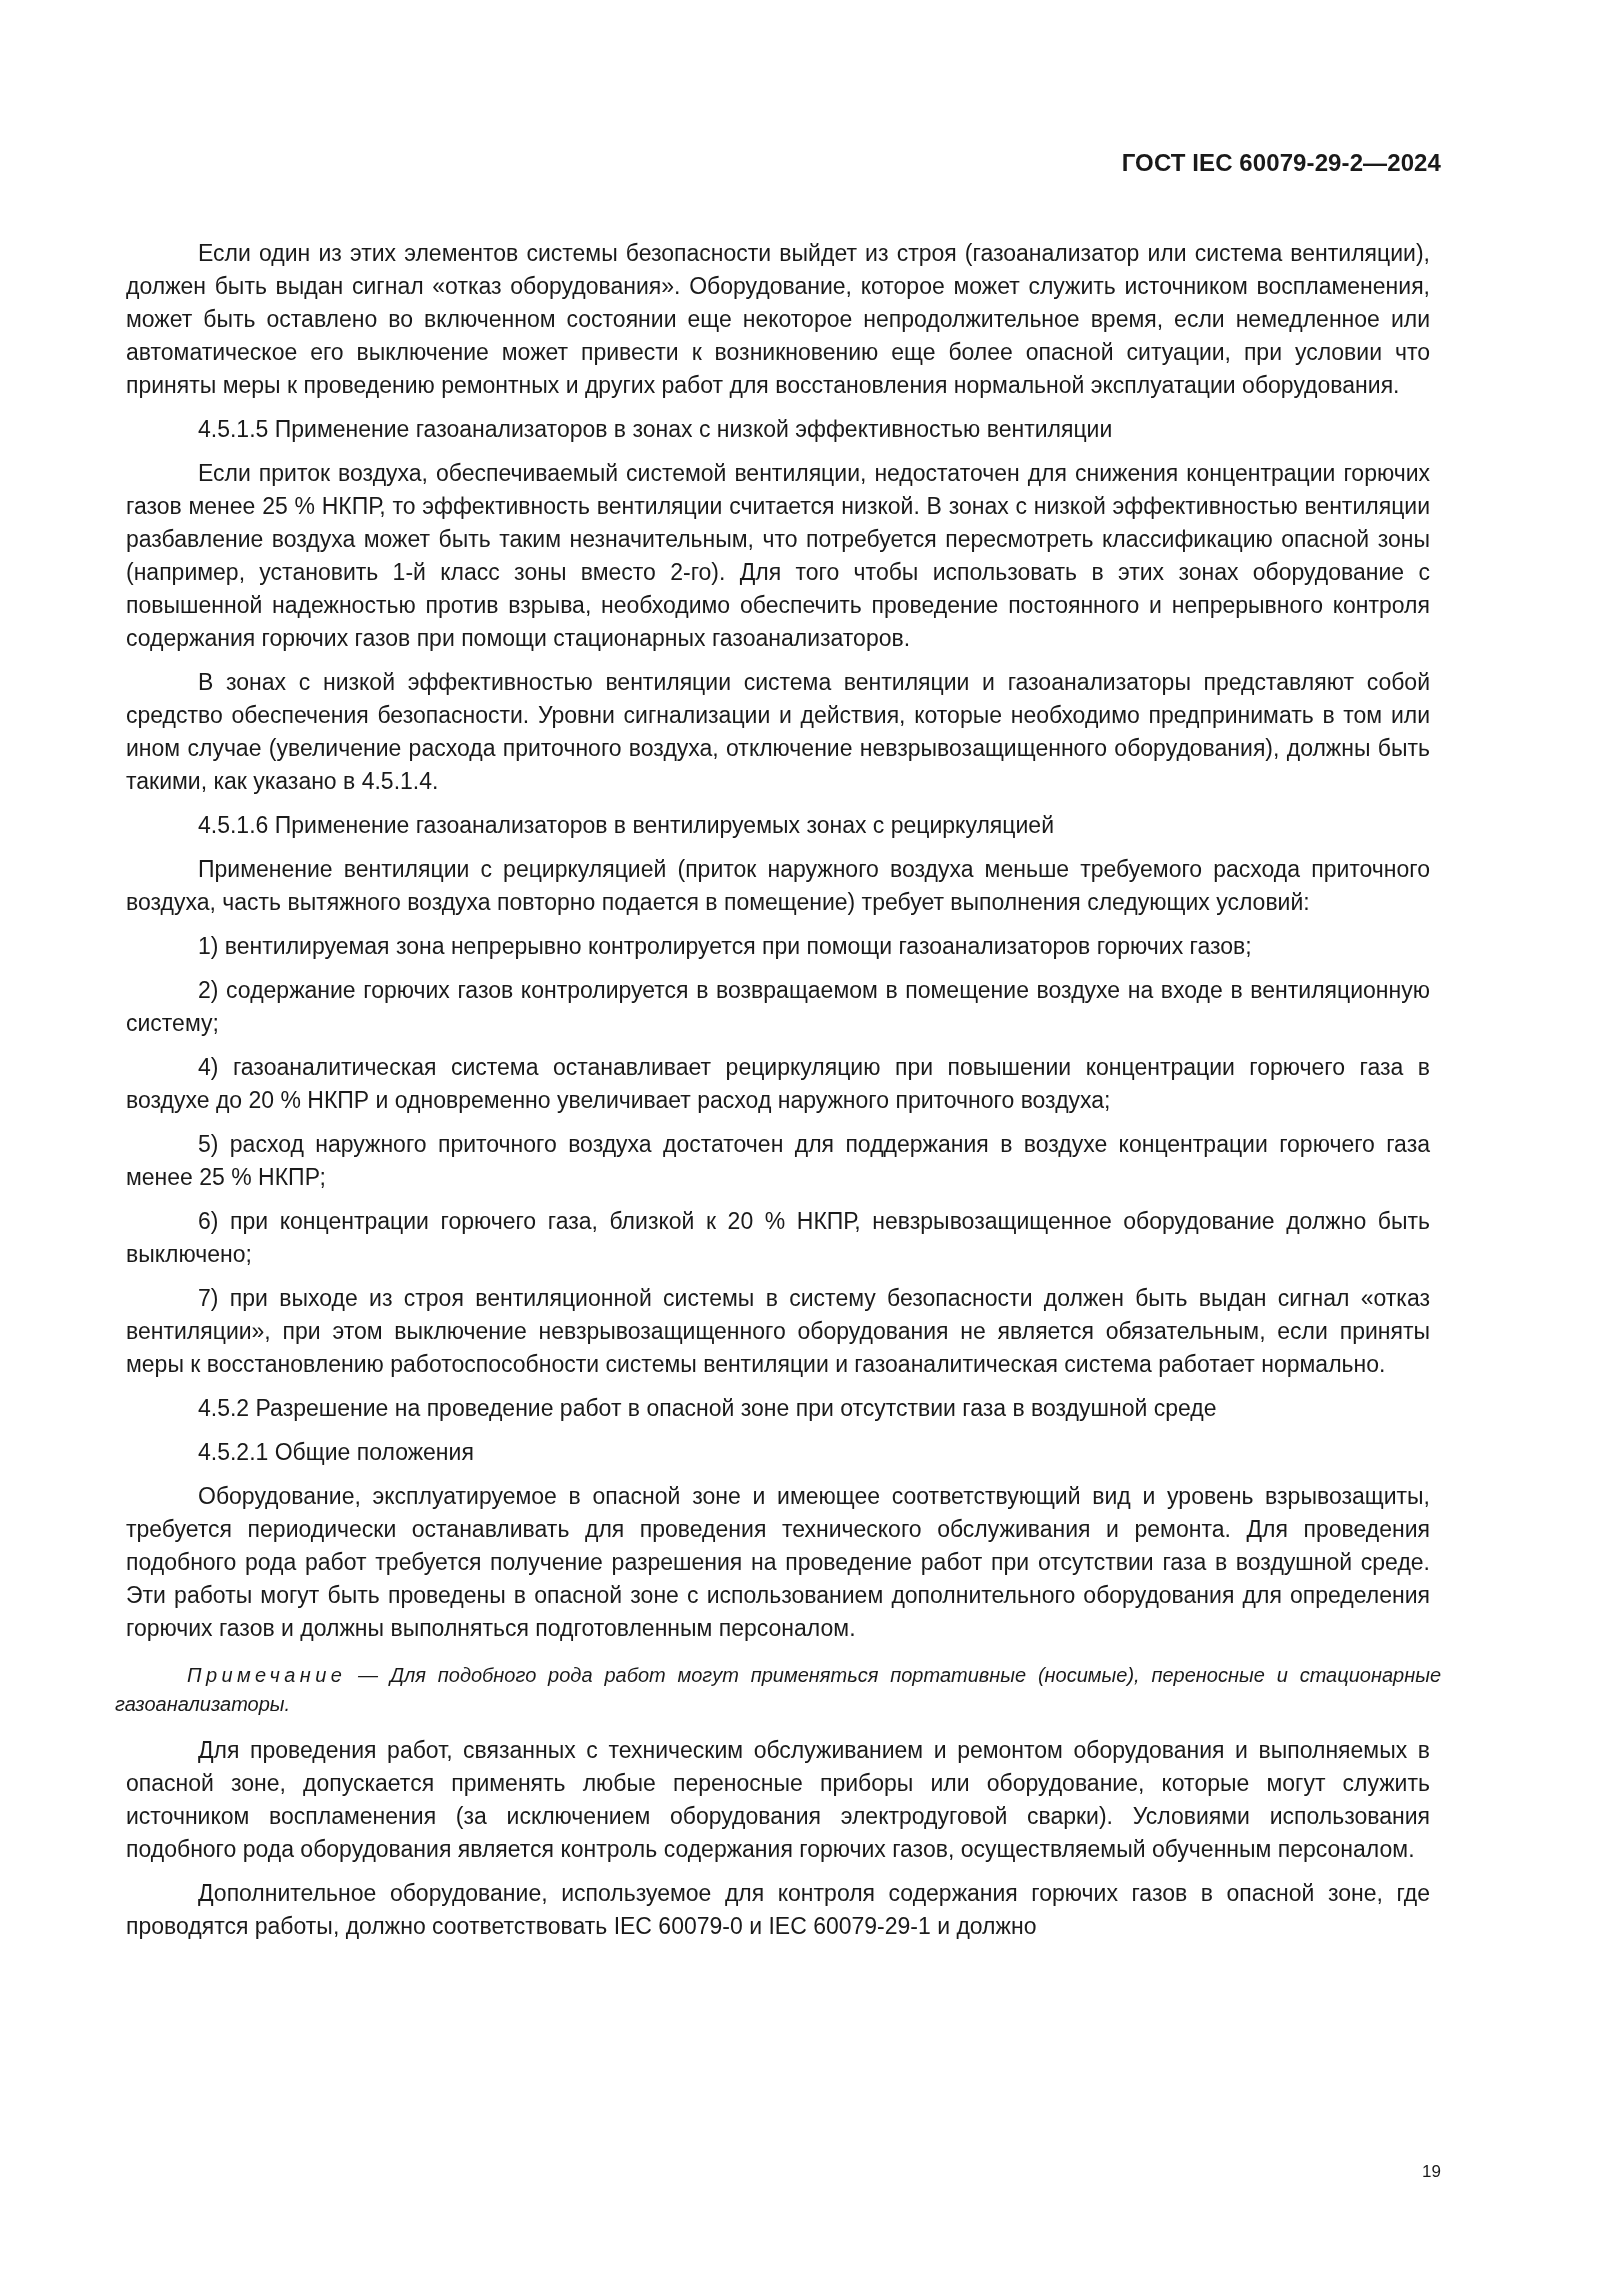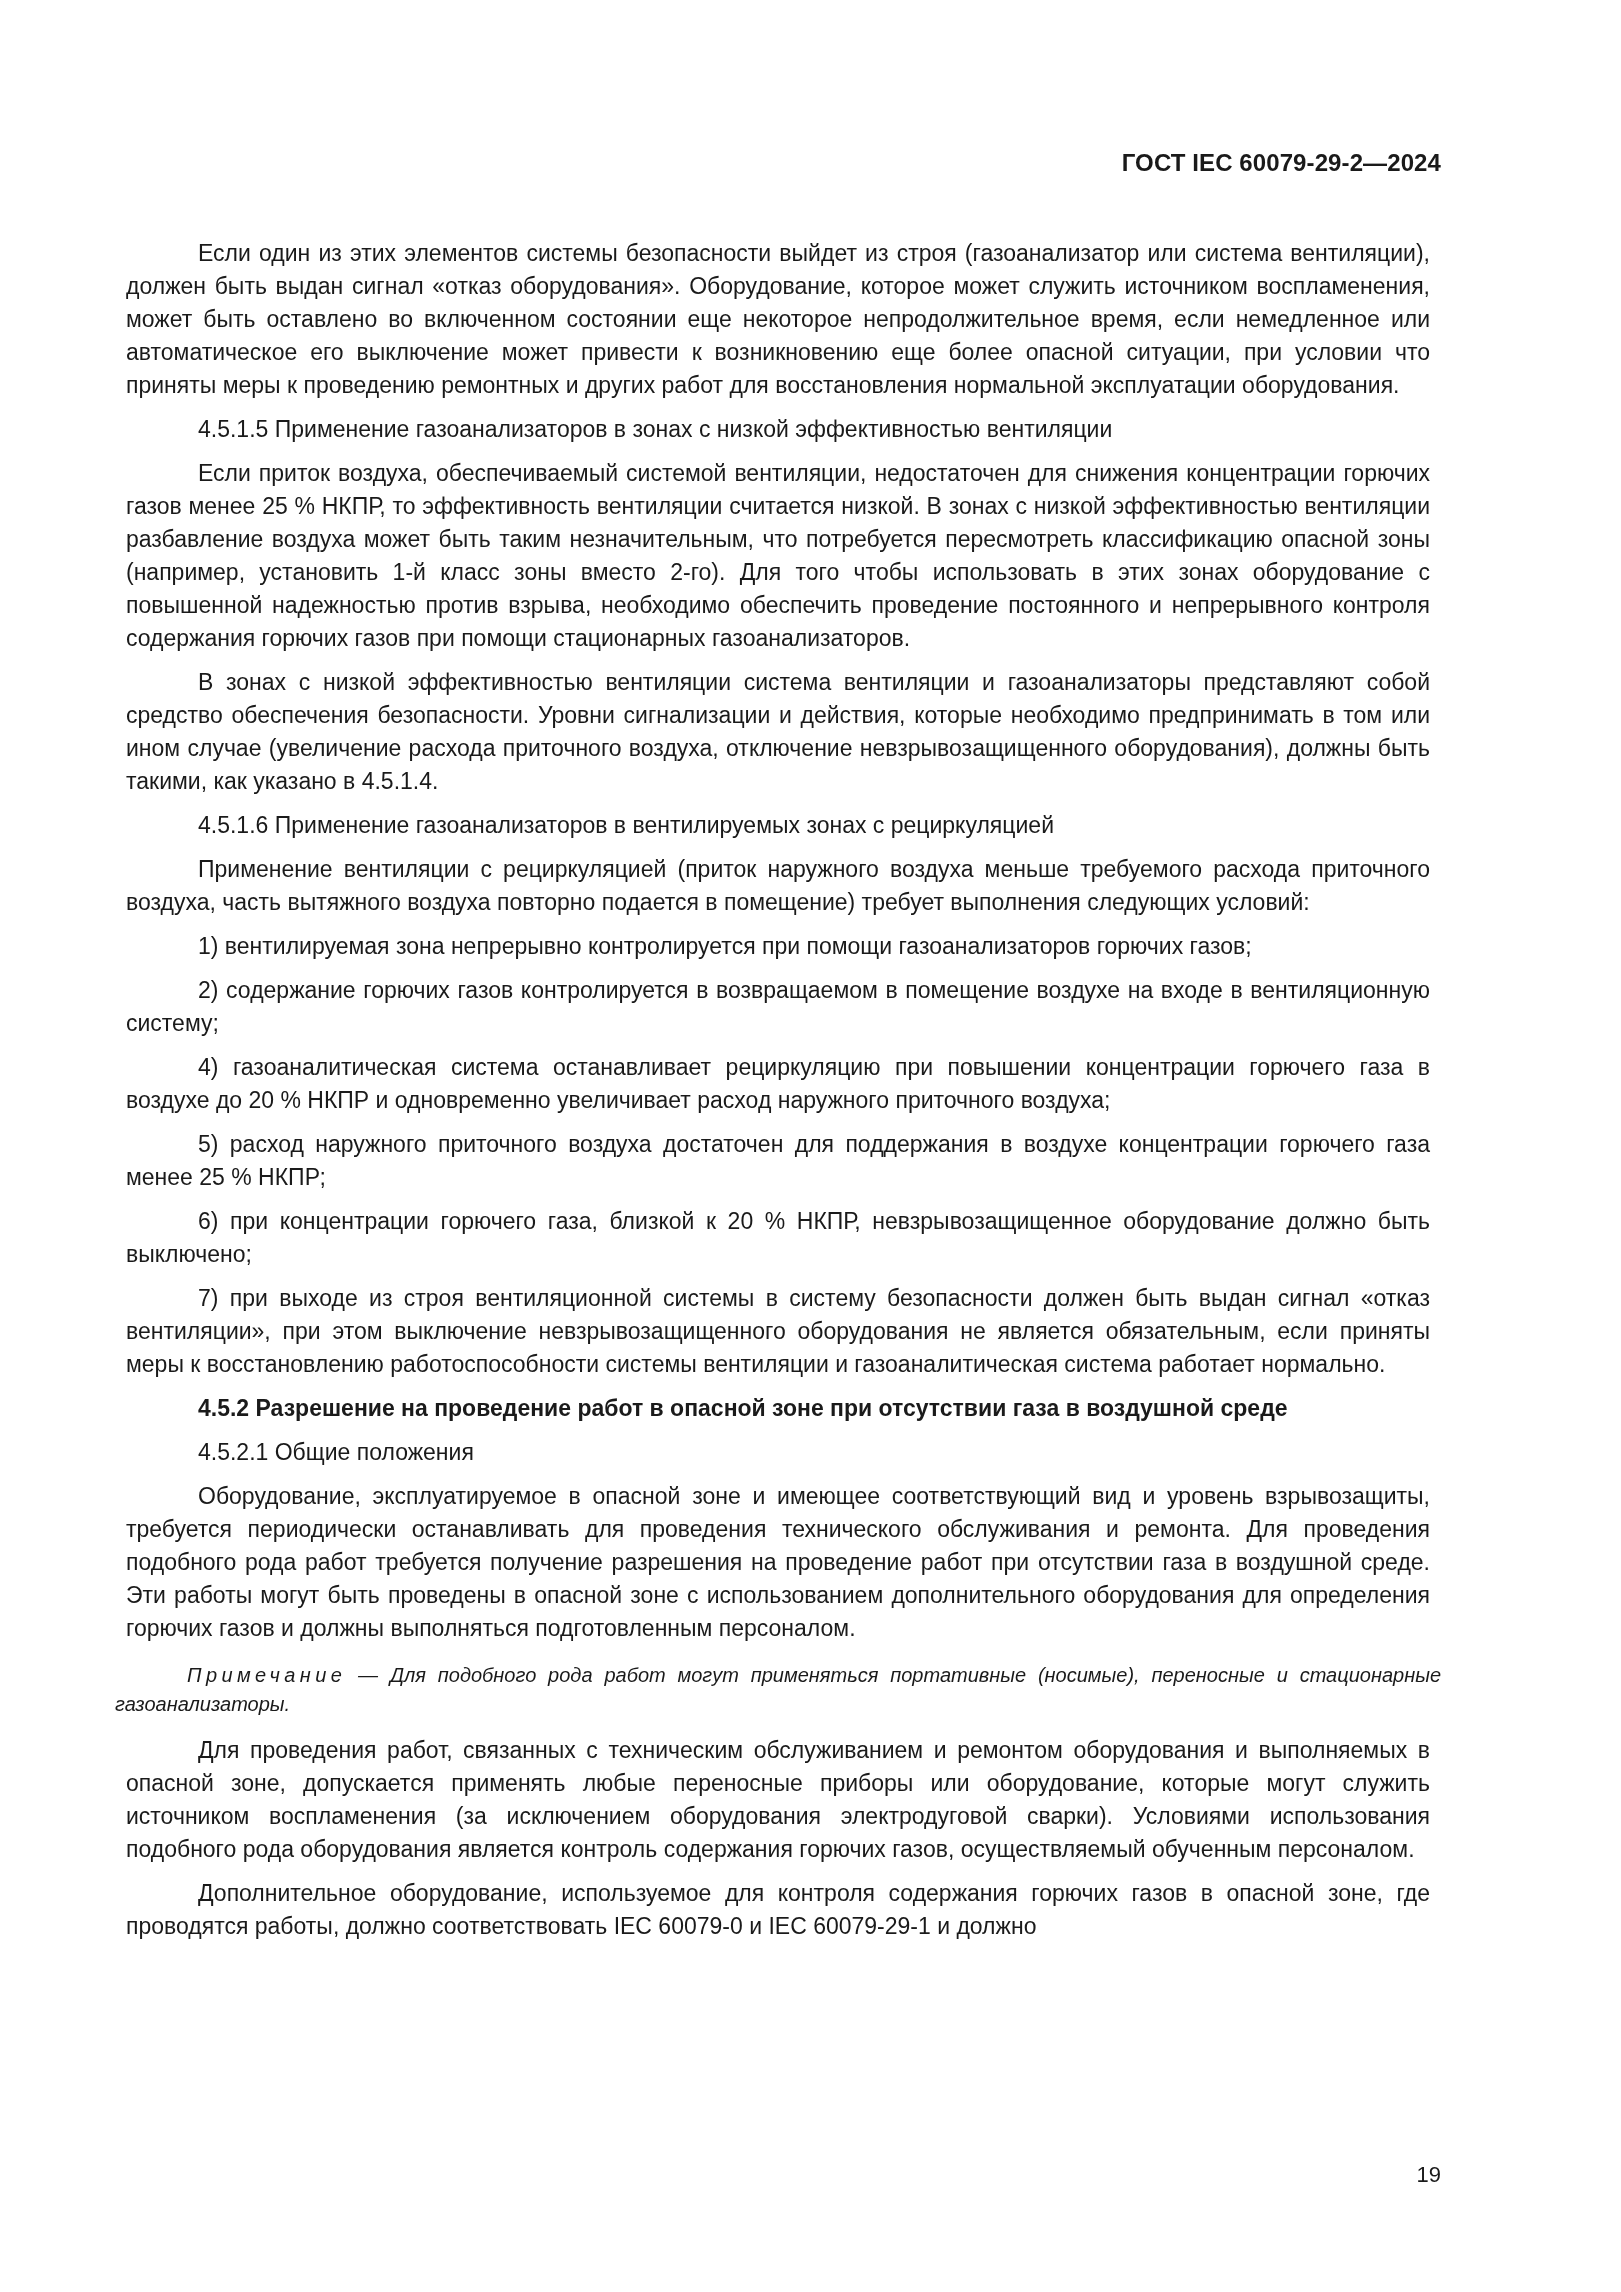--- a/index.html
+++ b/index.html
@@ -1,24 +1,24 @@
 <!DOCTYPE html>
 <html><head>
 <meta charset="utf-8">
 <style>
   html, body { margin: 0; padding: 0; background: #ffffff; }
   body { width: 1621px; height: 2293px; position: relative; overflow: hidden;
          font-family: "Liberation Sans", sans-serif; color: #1a1a1a; }
   .header { position: absolute; top: 149px; right: 180px; font-weight: bold; font-size: 24px; letter-spacing: 0.1px; }
   .content { position: absolute; left: 115px; top: 226px; width: 1326px; }
   .p { font-size: 23px; line-height: 33px; text-align: justify; text-indent: 72px; margin: 11px; }
-  .p.heading-bold { font-weight: bold; }
+  .p.heading-bold { font-weight: normal; }
   .note { font-size: 20px; line-height: 29px; text-align: justify; text-indent: 72px; margin: 15.7px 0 15.7px 0; font-style: italic; }
   .note .note-label { letter-spacing: 4.4px; }
-  .page-number { position: absolute; top: 2162px; right: 180px; font-size: 22px; }
+  .page-number { position: absolute; top: 2162px; right: 180px; font-size: 17px; }
 </style>
 </head>
 <body>
 
 <div class="header">ГОСТ IEC 60079-29-2—2024</div>
 
 <div class="content">
   <div id="before-note">
       <p class="p">Если один из этих элементов системы безопасности выйдет из строя (газоанализатор или система вентиляции), должен быть выдан сигнал «отказ оборудования». Оборудование, которое может служить источником воспламенения, может быть оставлено во включенном состоянии еще некоторое непродолжительное время, если немедленное или автоматическое его выключение может привести к возникновению еще более опасной ситуации, при условии что приняты меры к проведению ремонтных и других работ для восстановления нормальной эксплуатации оборудования.</p>
       <p class="p">4.5.1.5 Применение газоанализаторов в зонах с низкой эффективностью вентиляции</p>

